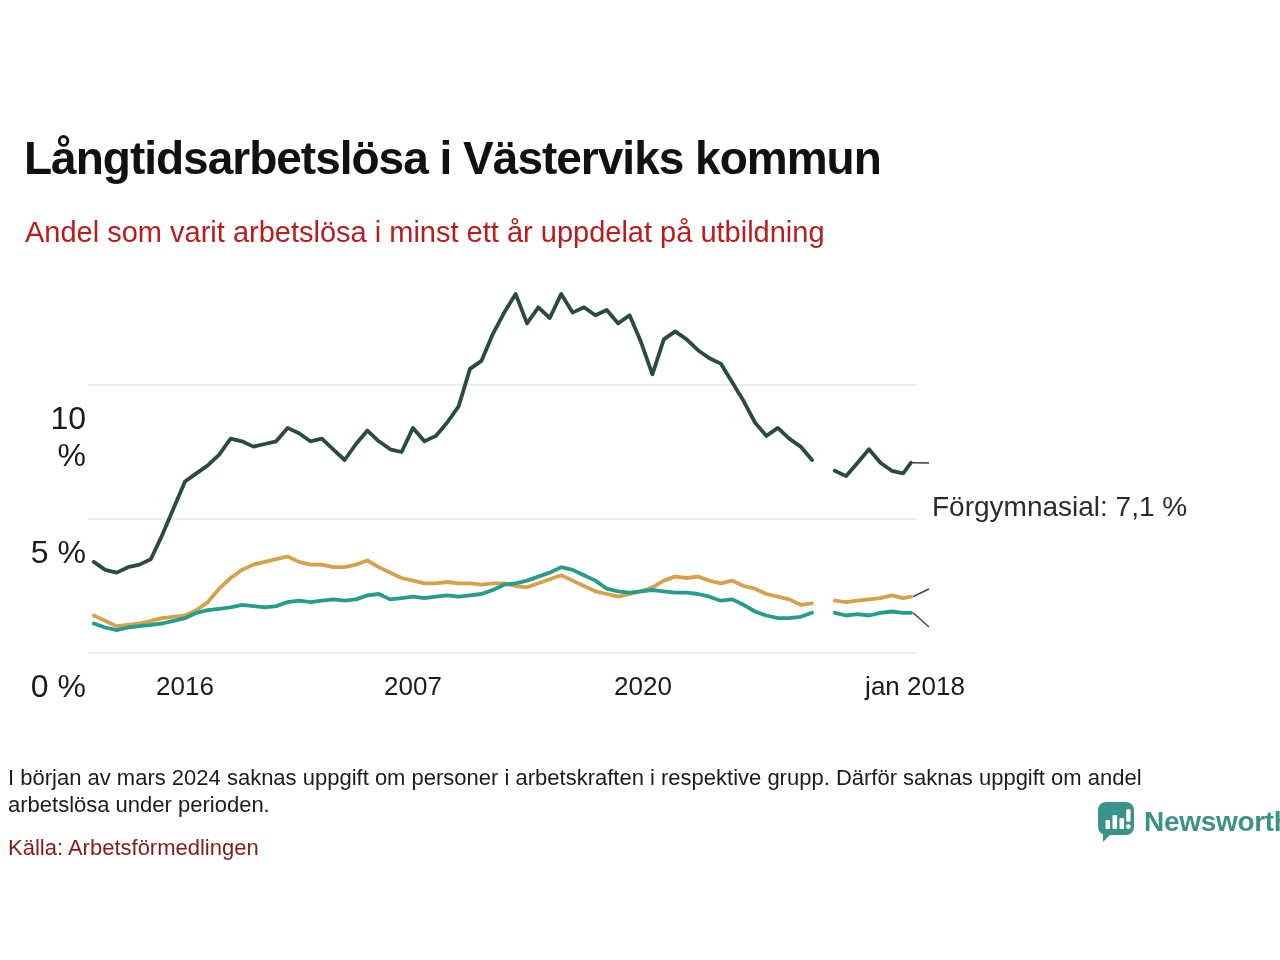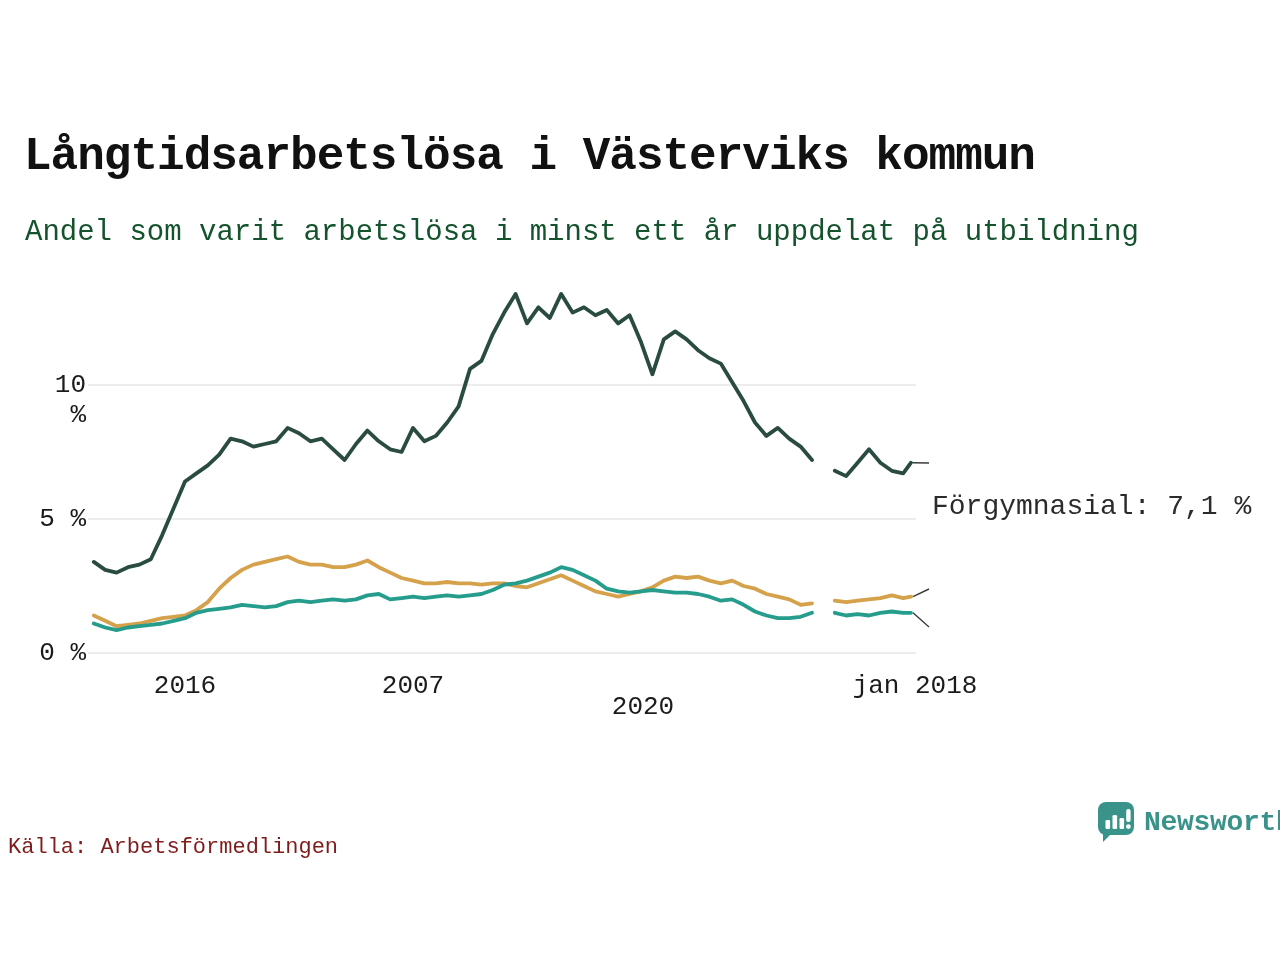--- a/index.html
+++ b/index.html
@@ -1,29 +1,29 @@
 <!DOCTYPE html>
 <html><head>
 <meta charset="utf-8">
 <style>
   html,body{margin:0;padding:0;background:#fff;}
   .canvas{position:relative;width:1280px;height:960px;background:#ffffff;overflow:hidden;
-          font-family:Liberation Mono, monospace;color:#1a1a1a;}
+          font-family:Liberation Sans, sans-serif;color:#1a1a1a;}
   .title{position:absolute;left:24px;top:131px;font-size:46px;font-weight:bold;
          letter-spacing:-1px;color:#111;margin:0;}
-  .subtitle{position:absolute;left:25px;top:216px;font-size:29px;font-weight:400;color:#14532d;margin:0;}
+  .subtitle{position:absolute;left:25px;top:216px;font-size:29px;font-weight:400;color:#b91c1c;margin:0;}
   #chart-svg{position:absolute;left:0;top:0;}
-  .ytick{position:absolute;width:60px;text-align:right;font-size:26px;color:#1b1b1b;}
+  .ytick{position:absolute;width:60px;text-align:right;font-size:32px;color:#1b1b1b;margin-top:30px;}
   .ytick-10{left:26px;top:370px;}
   .ytick-5{left:26px;top:504px;}
   .ytick-0{left:26px;top:638px;}
   .xtick{position:absolute;transform:translateX(-50%);font-size:26px;color:#1b1b1b;white-space:nowrap;}
   .xtick-2010{left:185px;top:671px;}
   .xtick-2015{left:413px;top:671px;}
-  .xtick-2020{left:643px;top:671px;margin-top:21px;}
+  .xtick-2020{left:643px;top:671px;}
   .xtick-2026{left:915px;top:671px;}
   .series-label{position:absolute;left:932px;font-size:28px;color:#2b2b2b;white-space:nowrap;margin-top:44px;}
   .series-label-0{top:447px;}
   .series-label-1{top:576px;}
   .series-label-2{top:615px;}
   .footnote{position:absolute;left:8px;top:742px;width:1232px;font-size:22px;line-height:27px;color:#1b1b1b;}
   .source{position:absolute;left:8px;top:813px;font-size:22px;color:#7f1d1d;}
   .branding{position:absolute;left:1096px;top:801px;display:flex;align-items:center;gap:8px;}
   .brand-name{font-size:28px;font-weight:600;letter-spacing:-0.3px;}
 </style>
@@ -51,20 +51,21 @@
   <div class="ytick ytick-5">5 %</div>
   <div class="ytick ytick-0">0 %</div>
 
   <div class="xtick xtick-2010">2016</div>
   <div class="xtick xtick-2015">2007</div>
   <div class="xtick xtick-2020">2020</div>
   <div class="xtick xtick-2026">jan 2018</div>
 
   <div class="series-label series-label-0">Förgymnasial: 7,1 %</div>
 
+  <p class="footnote">I början av mars 2024 saknas uppgift om personer i arbetskraften i respektive grupp. Därför saknas uppgift om andel arbetslösa under perioden.</p>
   <p class="source">Källa: Arbetsförmedlingen</p>
 
   <div class="branding">
     <span style="display:inline-flex;">
       <svg width="40" height="42" viewBox="0 0 40 42">
         <rect x="2" y="1" width="36" height="33" rx="8" fill="#3a938b"></rect>
         <polygon points="7,30 18,30 7,41" fill="#3a938b"></polygon>
         <rect x="9.5" y="19" width="4.6" height="9" rx="1.2" fill="#ffffff"></rect>
         <rect x="16.5" y="14" width="4.6" height="14" rx="1.2" fill="#ffffff"></rect>
         <rect x="23.5" y="17" width="4.6" height="11" rx="1.2" fill="#ffffff"></rect>

